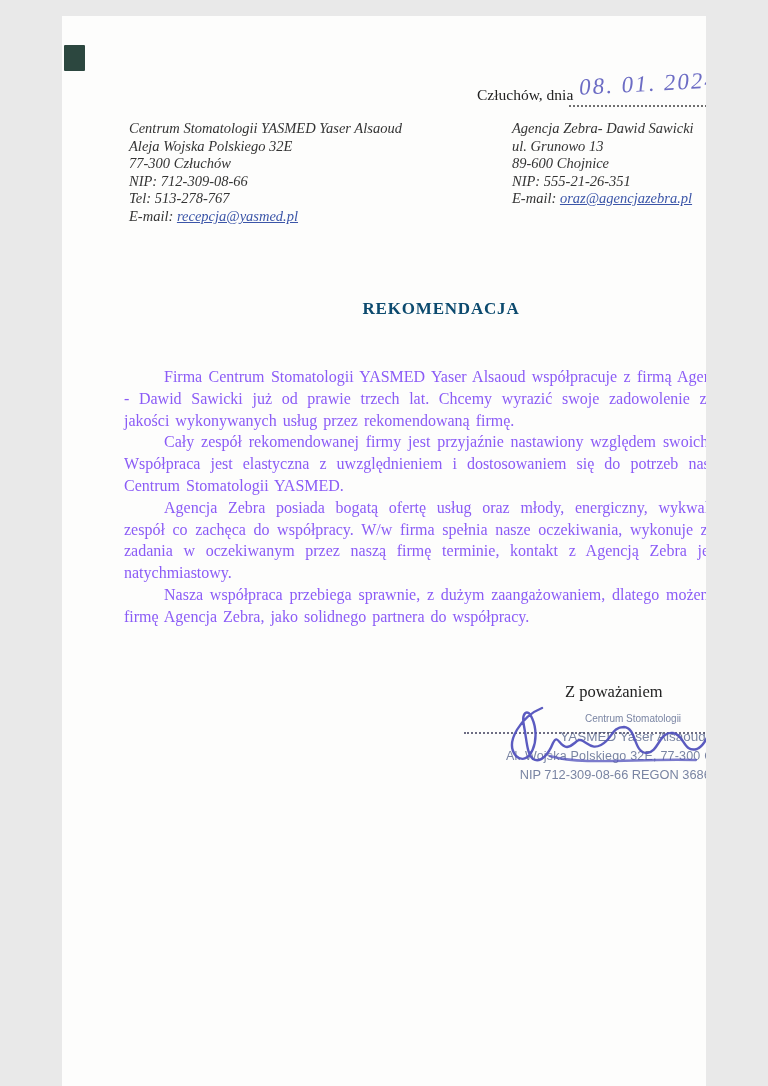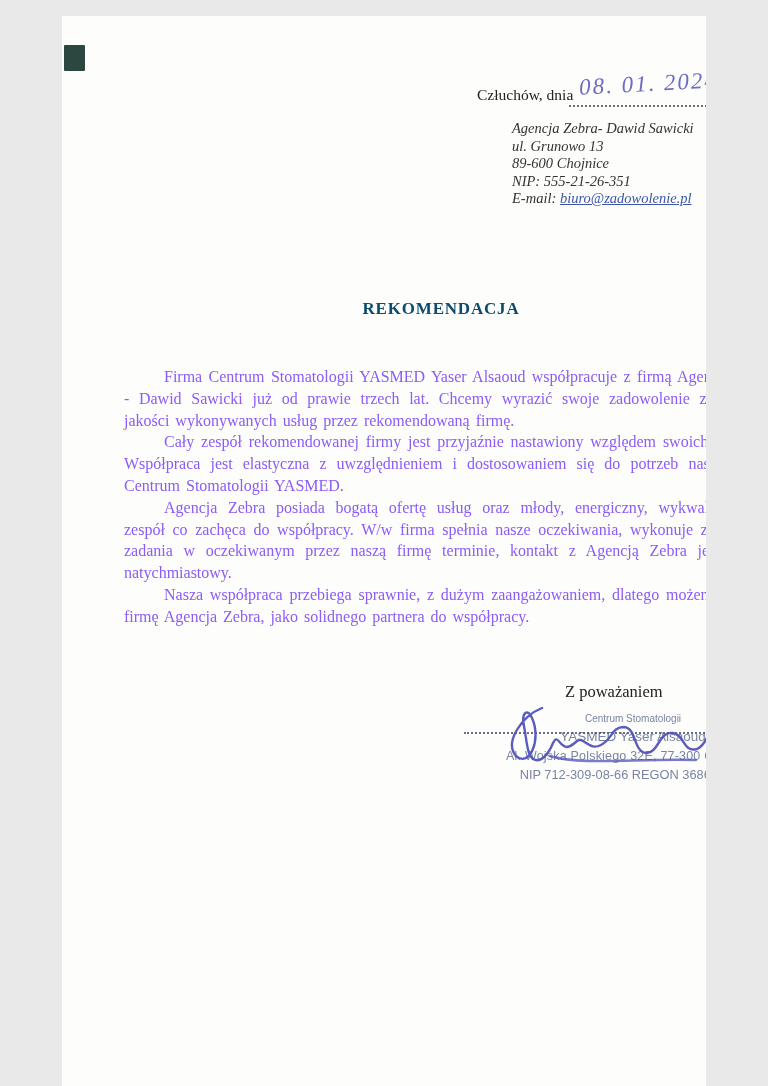--- a/index.html
+++ b/index.html
@@ -61,27 +61,35 @@
 <div class="page">
 
   <div class="corner-mark"></div>
 
   <div class="date-line">
     <div class="date-dots"></div>
     <span class="date-prefix">Człuchów, dnia</span>
     <span class="handwritten-date">08. 01. 2024r.</span>
   </div>
 
+  <div class="addr addr-left">
+    <div>Centrum Stomatologii YASMED Yaser Alsaoud</div>
+    <div>Aleja Wojska Polskiego 32E</div>
+    <div>77-300 Człuchów</div>
+    <div>NIP: 712-309-08-66</div>
+    <div>Tel: 513-278-767</div>
+    <div><span>E-mail: </span><span class="email">recepcja@yasmed.pl</span></div>
+  </div>
 
   <div class="addr addr-right">
     <div>Agencja Zebra- Dawid Sawicki</div>
     <div>ul. Grunowo 13</div>
     <div>89-600 Chojnice</div>
     <div>NIP: 555-21-26-351</div>
-    <div><span>E-mail: </span><span class="email">biuro@zadowolenie.pl</span></div>
+    <div><span>E-mail: </span><span class="email">oraz@agencjazebra.pl</span></div>
   </div>
 
   <div class="title">REKOMENDACJA</div>
 
   <div class="body-text">
     <p>Firma Centrum Stomatologii YASMED Yaser Alsaoud współpracuje z firmą Agencja Zebra - Dawid Sawicki już od prawie trzech lat. Chcemy wyrazić swoje zadowolenie z wysokiej jakości wykonywanych usług przez rekomendowaną firmę.</p>
     <p>Cały zespół rekomendowanej firmy jest przyjaźnie nastawiony względem swoich klientów. Współpraca jest elastyczna z uwzględnieniem i dostosowaniem się do potrzeb naszej firmy Centrum Stomatologii YASMED.</p>
     <p>Agencja Zebra posiada bogatą ofertę usług oraz młody, energiczny, wykwalifikowany zespół co zachęca do współpracy. W/w firma spełnia nasze oczekiwania, wykonuje zlecone im zadania w oczekiwanym przez naszą firmę terminie, kontakt z Agencją Zebra jest niemal natychmiastowy.</p>
     <p>Nasza współpraca przebiega sprawnie, z dużym zaangażowaniem, dlatego możemy polecić firmę Agencja Zebra, jako solidnego partnera do współpracy.</p>
   </div>

